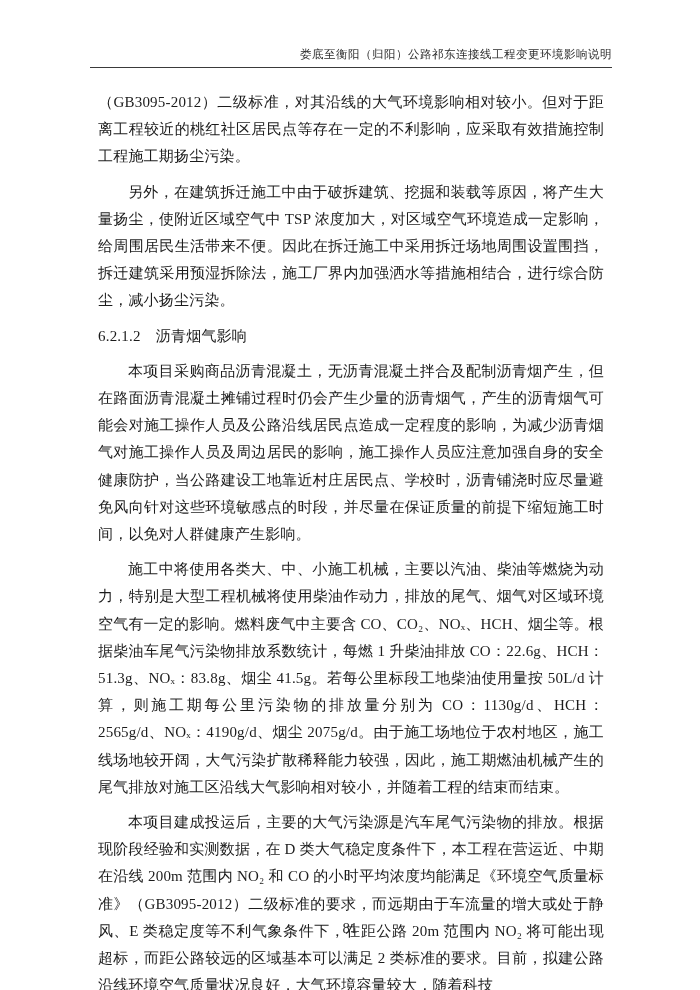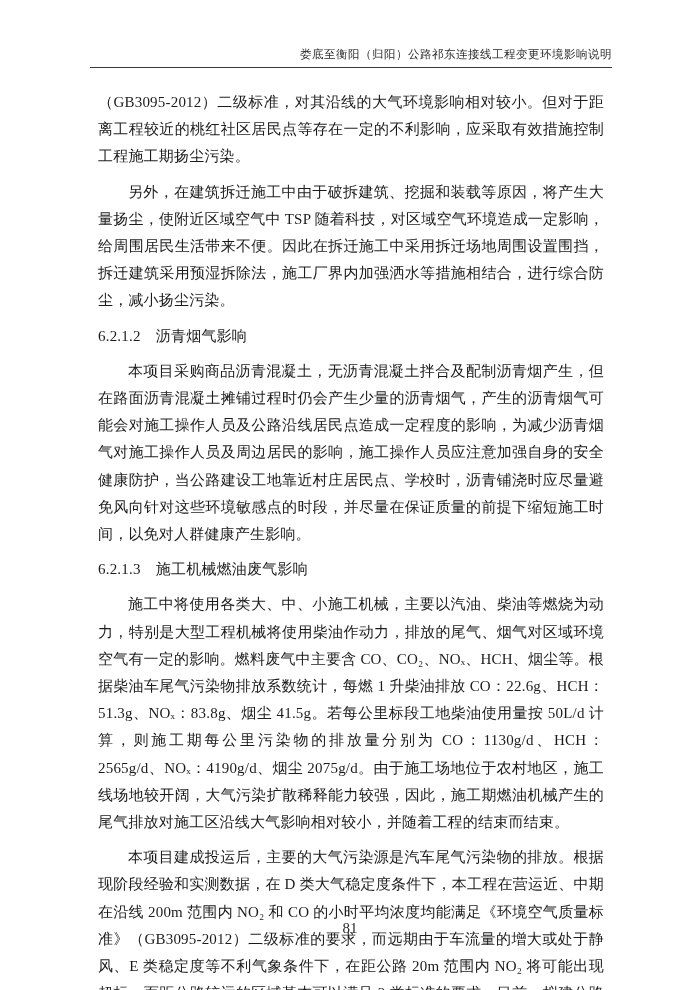--- a/index.html
+++ b/index.html
@@ -60,24 +60,23 @@
 <body>
 
 <div class="page">
 
   <div class="running-header">
     <span>娄底至衡阳（归阳）公路祁东连接线工程变更环境影响说明</span>
   </div>
 
   <div class="content">
     <p>（GB3095-2012）二级标准，对其沿线的大气环境影响相对较小。但对于距离工程较近的桃红社区居民点等存在一定的不利影响，应采取有效措施控制工程施工期扬尘污染。</p>
-    <p class="indent">另外，在建筑拆迁施工中由于破拆建筑、挖掘和装载等原因，将产生大量扬尘，使附近区域空气中 TSP 随着科技，对区域空气环境造成一定影响，给周围居民生活带来不便。因此在拆迁施工中采用拆迁场地周围设置围挡，拆迁建筑采用预湿拆除法，施工厂界内加强洒水等措施相结合，进行综合防尘，减小扬尘污染。</p>
+    <p class="indent">另外，在建筑拆迁施工中由于破拆建筑、挖掘和装载等原因，将产生大量扬尘，使附近区域空气中 TSP 浓度加大，对区域空气环境造成一定影响，给周围居民生活带来不便。因此在拆迁施工中采用拆迁场地周围设置围挡，拆迁建筑采用预湿拆除法，施工厂界内加强洒水等措施相结合，进行综合防尘，减小扬尘污染。</p>
     <h3>6.2.1.2　沥青烟气影响</h3>
     <p class="indent">本项目采购商品沥青混凝土，无沥青混凝土拌合及配制沥青烟产生，但在路面沥青混凝土摊铺过程时仍会产生少量的沥青烟气，产生的沥青烟气可能会对施工操作人员及公路沿线居民点造成一定程度的影响，为减少沥青烟气对施工操作人员及周边居民的影响，施工操作人员应注意加强自身的安全健康防护，当公路建设工地靠近村庄居民点、学校时，沥青铺浇时应尽量避免风向针对这些环境敏感点的时段，并尽量在保证质量的前提下缩短施工时间，以免对人群健康产生影响。</p>
-    <h3>6.2.1.3　施工机械燃油废气影响</h3>
     <p class="indent">施工中将使用各类大、中、小施工机械，主要以汽油、柴油等燃烧为动力，特别是大型工程机械将使用柴油作动力，排放的尾气、烟气对区域环境空气有一定的影响。燃料废气中主要含 CO、CO₂、NOₓ、HCH、烟尘等。根据柴油车尾气污染物排放系数统计，每燃 1 升柴油排放 CO：22.6g、HCH：51.3g、NOₓ：83.8g、烟尘 41.5g。若每公里标段工地柴油使用量按 50L/d 计算，则施工期每公里污染物的排放量分别为 CO：1130g/d、HCH：2565g/d、NOₓ：4190g/d、烟尘 2075g/d。由于施工场地位于农村地区，施工线场地较开阔，大气污染扩散稀释能力较强，因此，施工期燃油机械产生的尾气排放对施工区沿线大气影响相对较小，并随着工程的结束而结束。</p>
     <p class="indent">本项目建成投运后，主要的大气污染源是汽车尾气污染物的排放。根据现阶段经验和实测数据，在 D 类大气稳定度条件下，本工程在营运近、中期在沿线 200m 范围内 NO₂ 和 CO 的小时平均浓度均能满足《环境空气质量标准》（GB3095-2012）二级标准的要求，而远期由于车流量的增大或处于静风、E 类稳定度等不利气象条件下，在距公路 20m 范围内 NO₂ 将可能出现超标，而距公路较远的区域基本可以满足 2 类标准的要求。目前，拟建公路沿线环境空气质量状况良好，大气环境容量较大，随着科技</p>
   </div>
 
   <div class="page-footer">
     <span>81</span>
   </div>
 
 </div>
 

